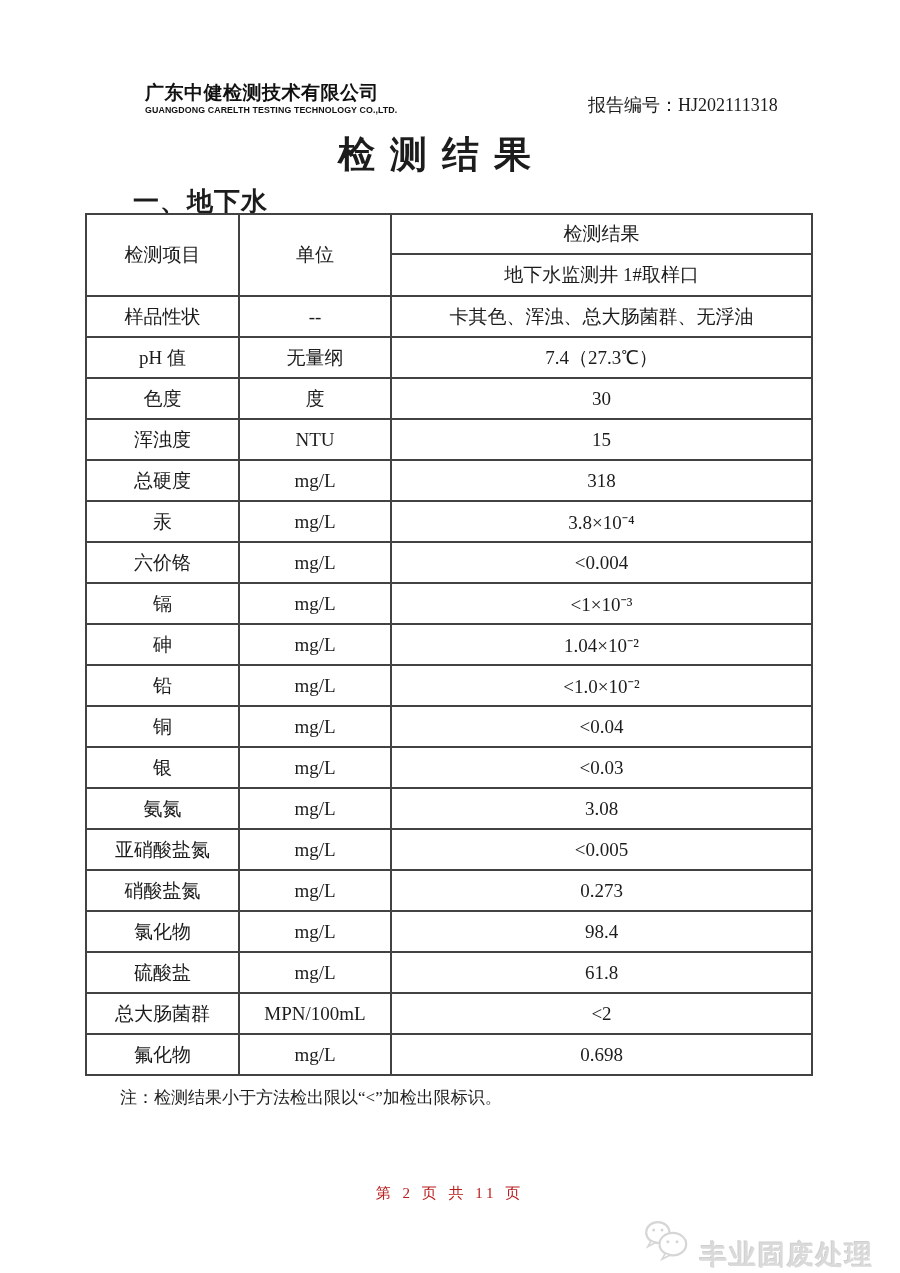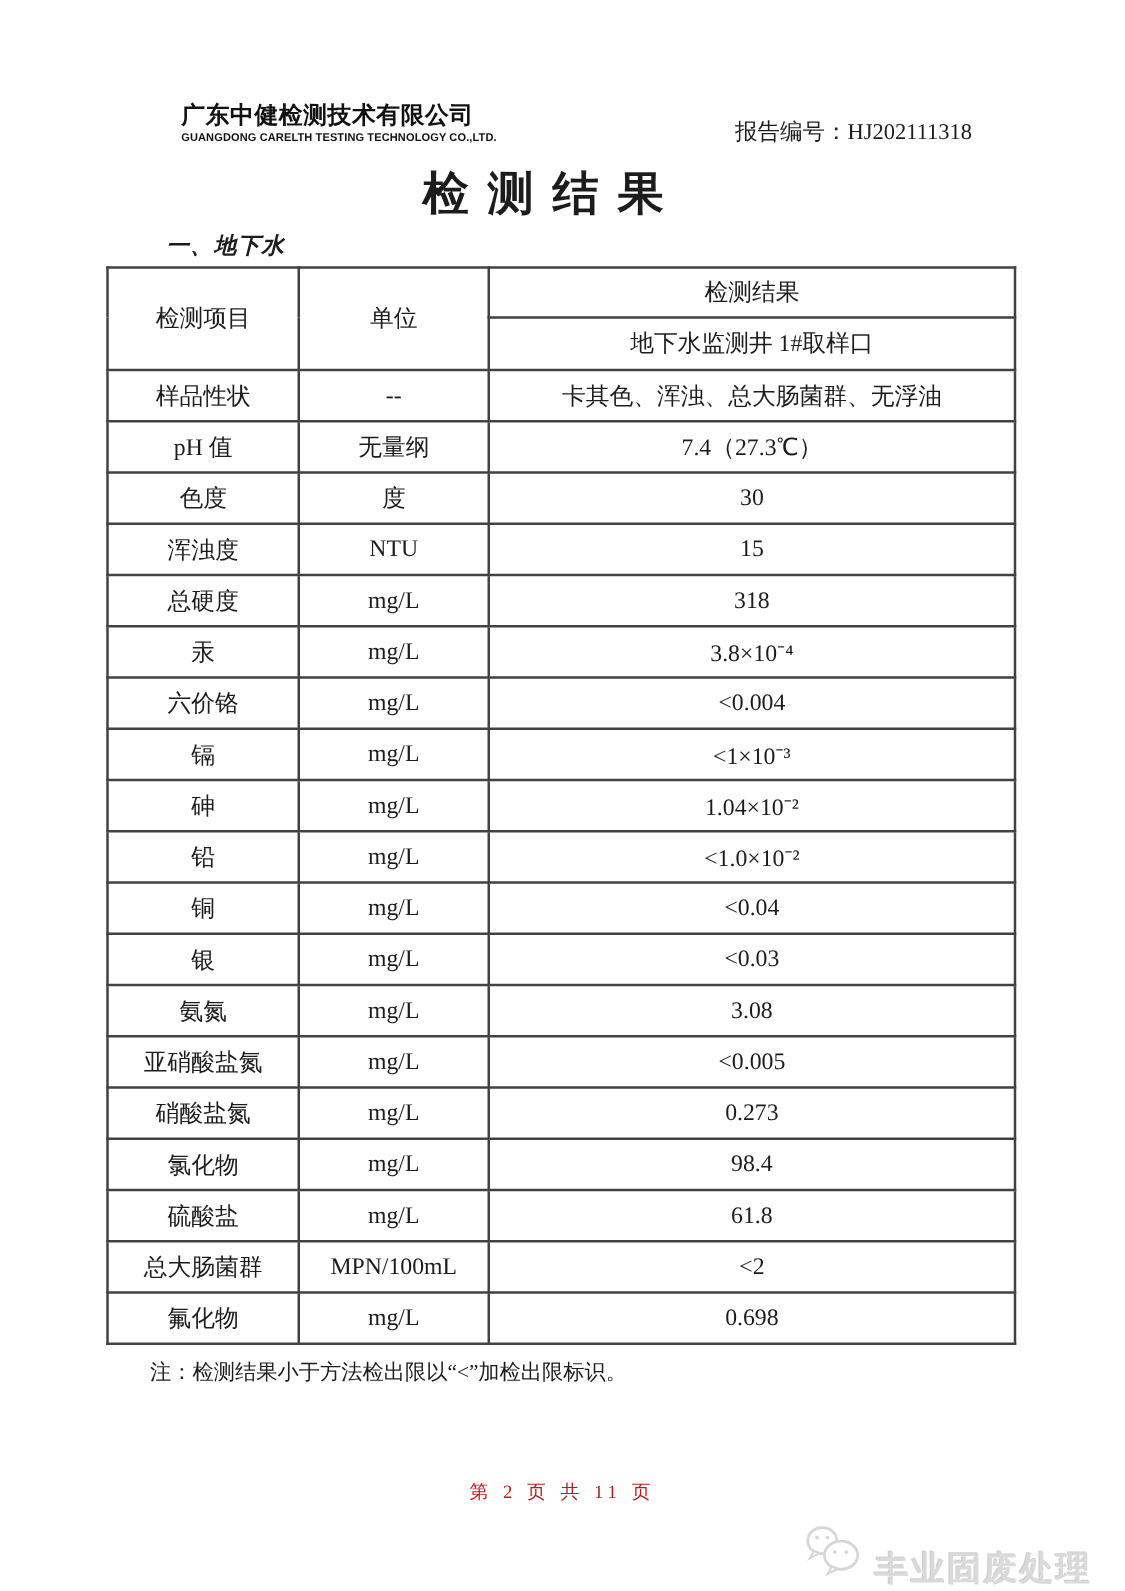--- a/index.html
+++ b/index.html
@@ -56,25 +56,24 @@
     text-align: center;
     font-size: 37px;
     font-weight: 600;
     letter-spacing: 15px;
     white-space: nowrap;
   }
   .section-heading {
     position: absolute;
     left: 133px;
     top: 184px;
-    font-size: 18px;
+    font-size: 26px;
     font-weight: 700;
     letter-spacing: 1px;
     white-space: nowrap;
-    font-style: italic;
   }
   table.results {
     position: absolute;
     left: 85px;
     top: 213px;
     width: 726px;
     border-collapse: collapse;
     table-layout: fixed;
   }
   table.results td, table.results th {

